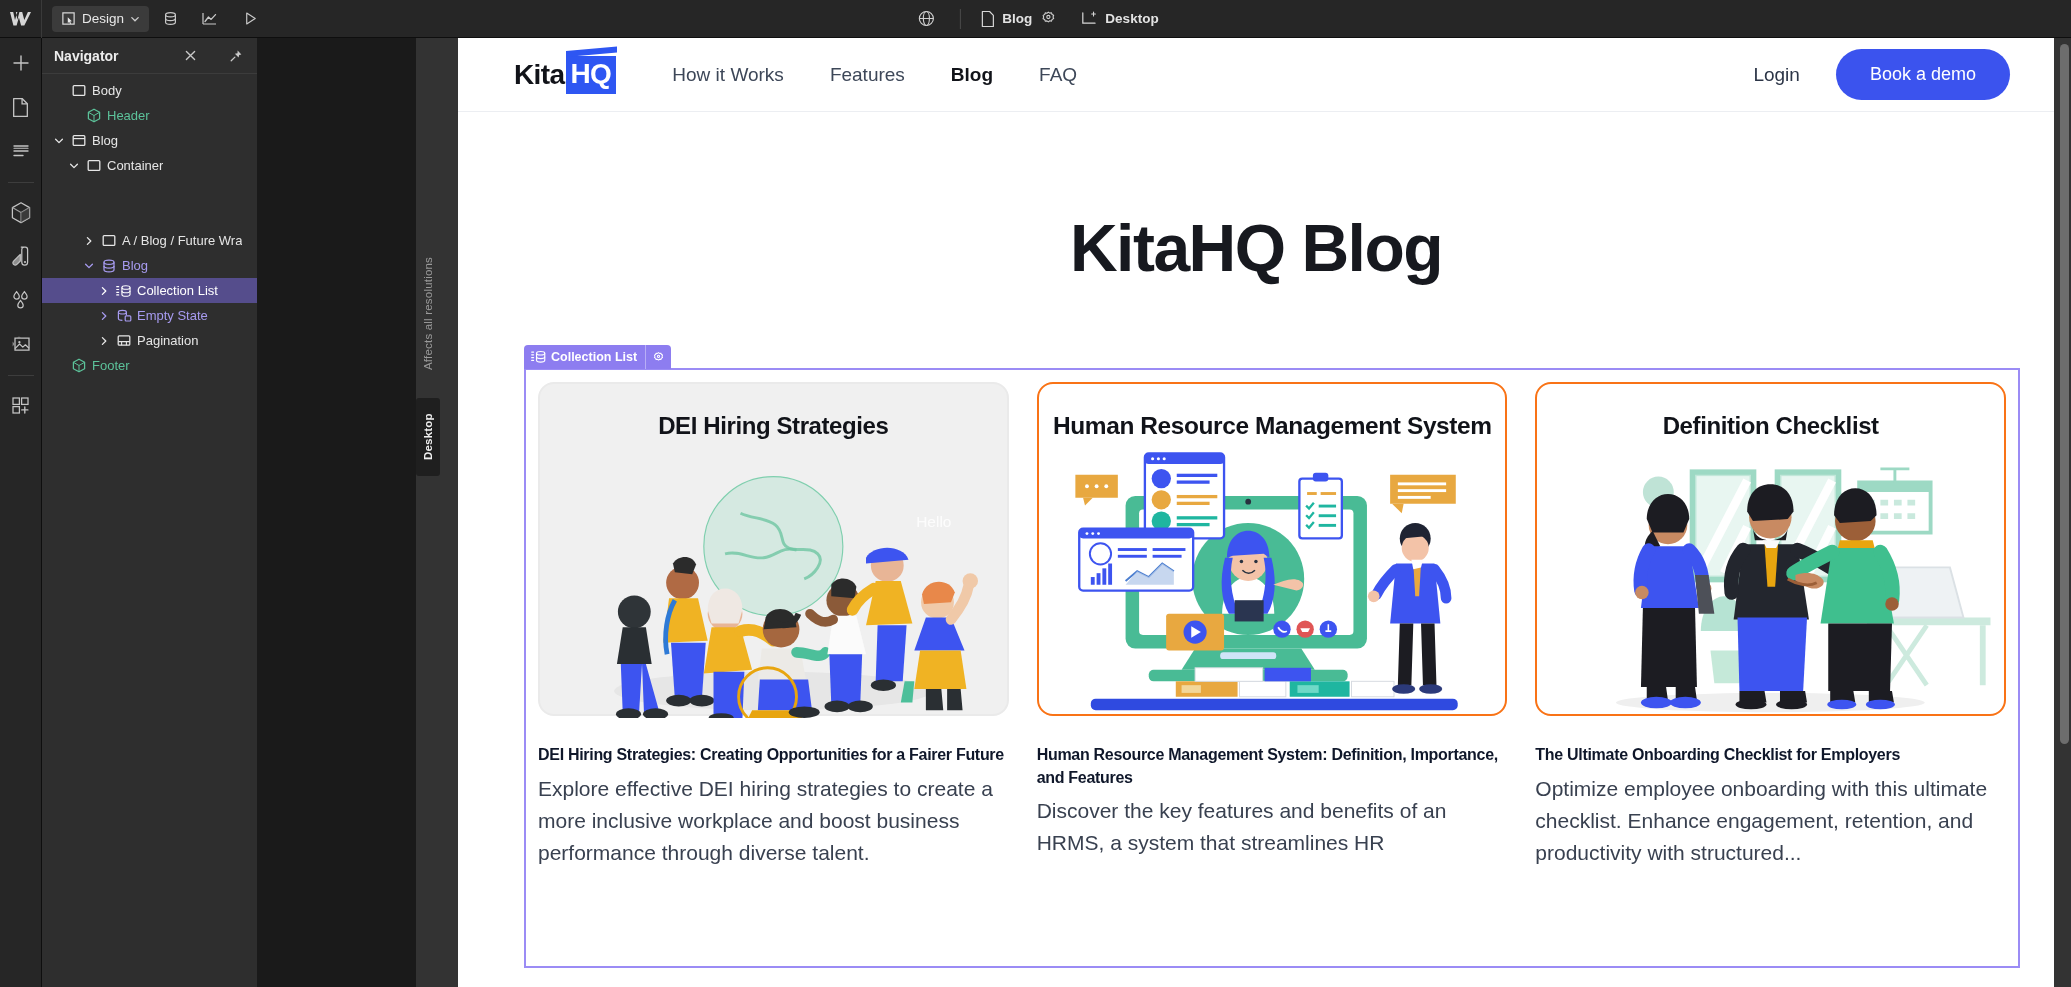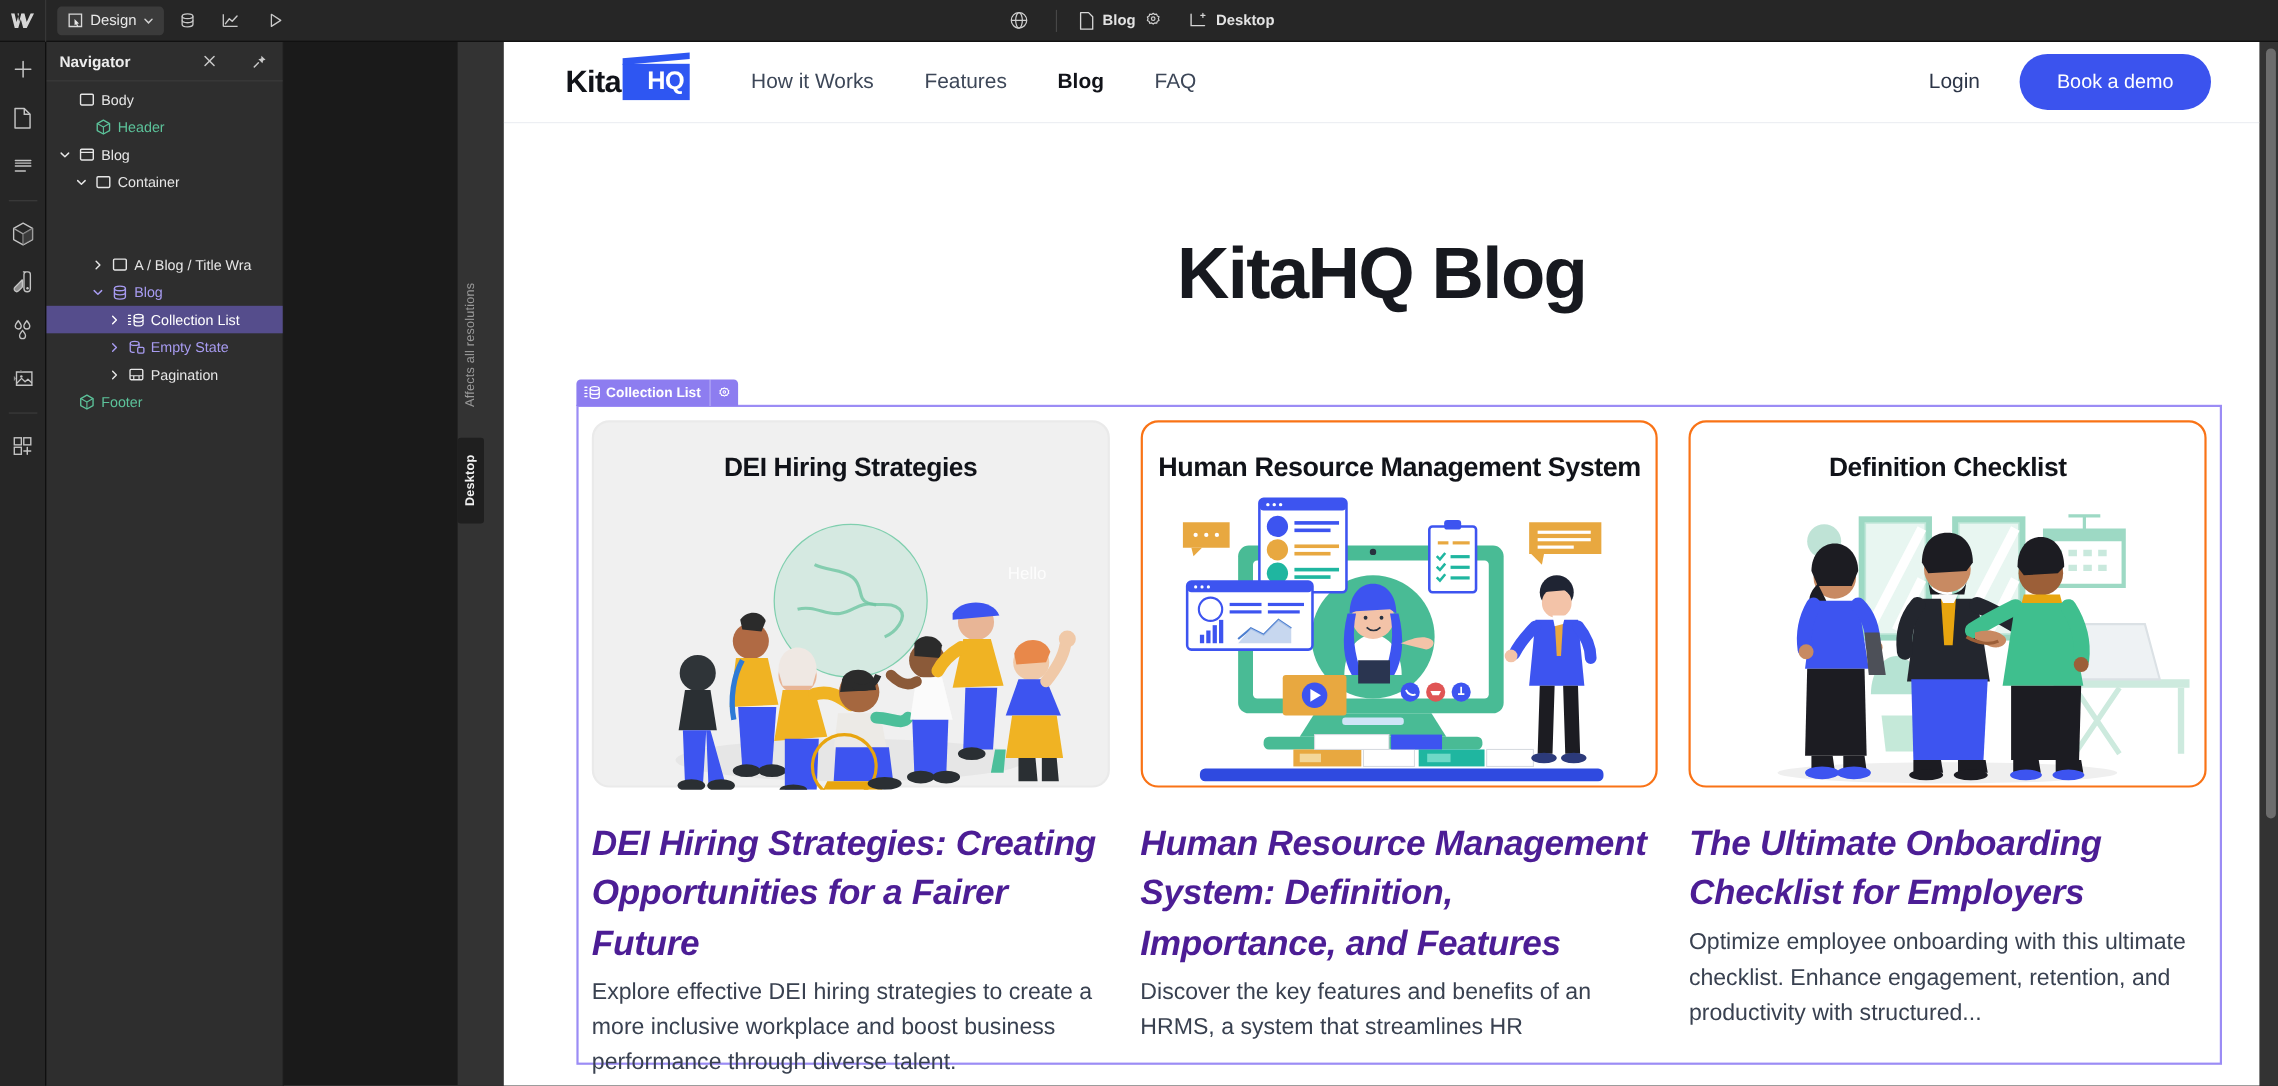--- a/index.html
+++ b/index.html
@@ -133,22 +133,22 @@
 
   
   #site-header {
     height: 74px; display: flex; align-items: center;
     padding: 0 44px 0 56px;
     border-bottom: 1px solid #eceef2;
   }
   #logo-wrap { display: flex; align-items: center; margin-right: 56px; }
   #logo-kita { font-size: 28px; font-weight: 800; color: #111319; letter-spacing: -.6px; }
   #logo-hq {
-    font-size: 23px; font-weight: 800; color: #ffffff; letter-spacing: -.6px;
-    background: #2e56f2; padding: 2px 5px 4px 23px; margin-left: 1px;
+    font-size: 28px; font-weight: 800; color: #ffffff; letter-spacing: -.6px;
+    background: #2e56f2; padding: 2px 5px 4px 5px; margin-left: 1px;
     position: relative;
   }
   #logo-hq::before{
     content:""; position:absolute; left:0; top:-5px; width:100%; height:6px;
     background:#2e56f2; transform: skewY(-5deg); transform-origin: left bottom;
   }
   #main-nav { display: flex; align-items: center; gap: 46px; }
   .nav-link { font-size: 19px; color: #3d4758; cursor: pointer; }
   .nav-link.active { color: #111319; font-weight: 600; }
   #header-right { margin-left: auto; display: flex; align-items: center; gap: 36px; }
@@ -205,22 +205,22 @@
   .thumb-title {
     position: absolute; top: 28px; left: 0; width: 100%;
     text-align: center;
     font-size: 24px; font-weight: 800; color: #111319;
     letter-spacing: -.4px; white-space: nowrap;
   }
   .thumb-title.overflow { font-size: 24px; transform: scale(1.02); }
   .art { position: absolute; left: 0; top: 54px; width: 100%; height: 280px; }
   .card-title {
     margin-top: 28px;
-    font-size: 32px; font-weight: 700; color: #4c1d95;
-    line-height: 1.42; letter-spacing: -.3px; font-style: italic;
+    font-size: 16px; font-weight: 700; color: #0f172a;
+    line-height: 1.42; letter-spacing: -.3px;
   }
   .card-desc {
     margin-top: 6px;
     font-size: 21px; color: #394150;
     line-height: 1.52;
   }
 
   
   #vscroll {
     position: absolute; right: 2px; top: 44px;
@@ -450,21 +450,21 @@
         <span class="nav-caret">
           <svg width="10" height="10" viewBox="0 0 10 10">
             <path d="M3.4 1.6 6.8 5 3.4 8.4" fill="none" stroke="currentColor" stroke-width="1.3" stroke-linecap="round" stroke-linejoin="round"></path>
           </svg>
         </span>
         <span class="nav-ico">
           <svg width="14" height="13" viewBox="0 0 14 13">
             <rect x="1.2" y="1.6" width="11.6" height="9.8" rx="1" fill="none" stroke="currentColor" stroke-width="1.3"></rect>
           </svg>
         </span>
-        <span class="nav-label">A / Blog / Title Wra</span>
+        <span class="nav-label">A / Blog / Future Wra</span>
       </div>
       <div class="nav-row c-purple" style="padding-left: 40px;">
         <span class="nav-caret">
           <svg width="10" height="10" viewBox="0 0 10 10">
             <path d="M1.6 3.2 5 6.6l3.4-3.4" fill="none" stroke="currentColor" stroke-width="1.3" stroke-linecap="round" stroke-linejoin="round"></path>
           </svg>
         </span>
         <span class="nav-ico">
           <svg width="14" height="14" viewBox="0 0 14 14">
             <ellipse cx="7" cy="3.2" rx="5" ry="2.1" fill="none" stroke="currentColor" stroke-width="1.25"></ellipse>

